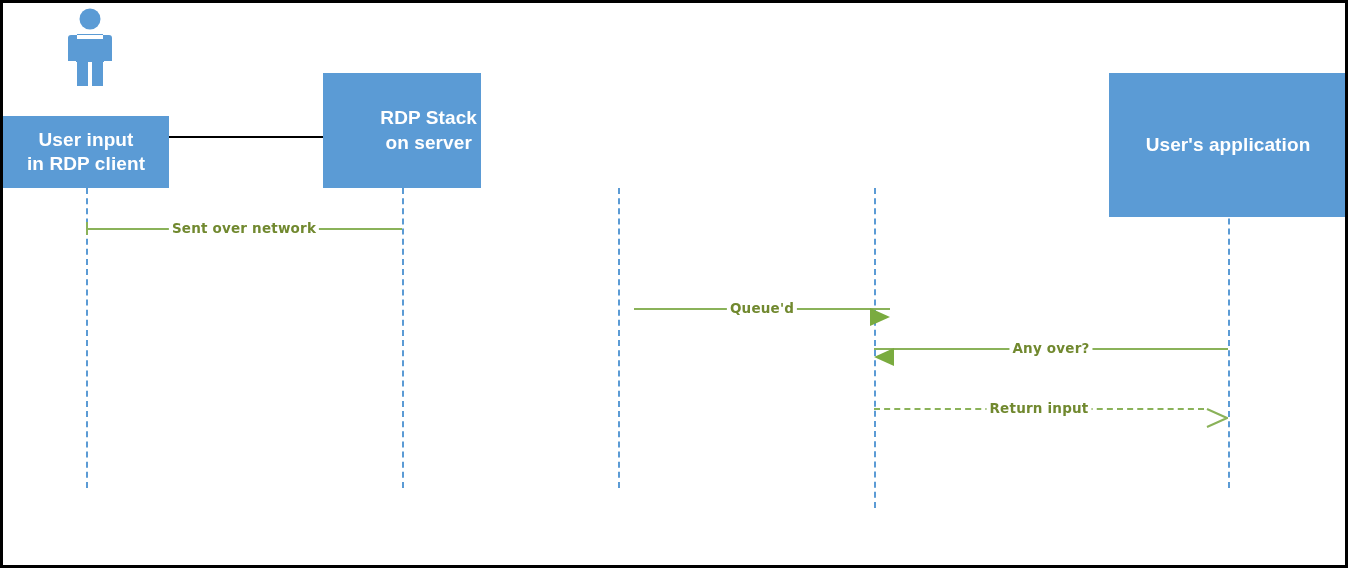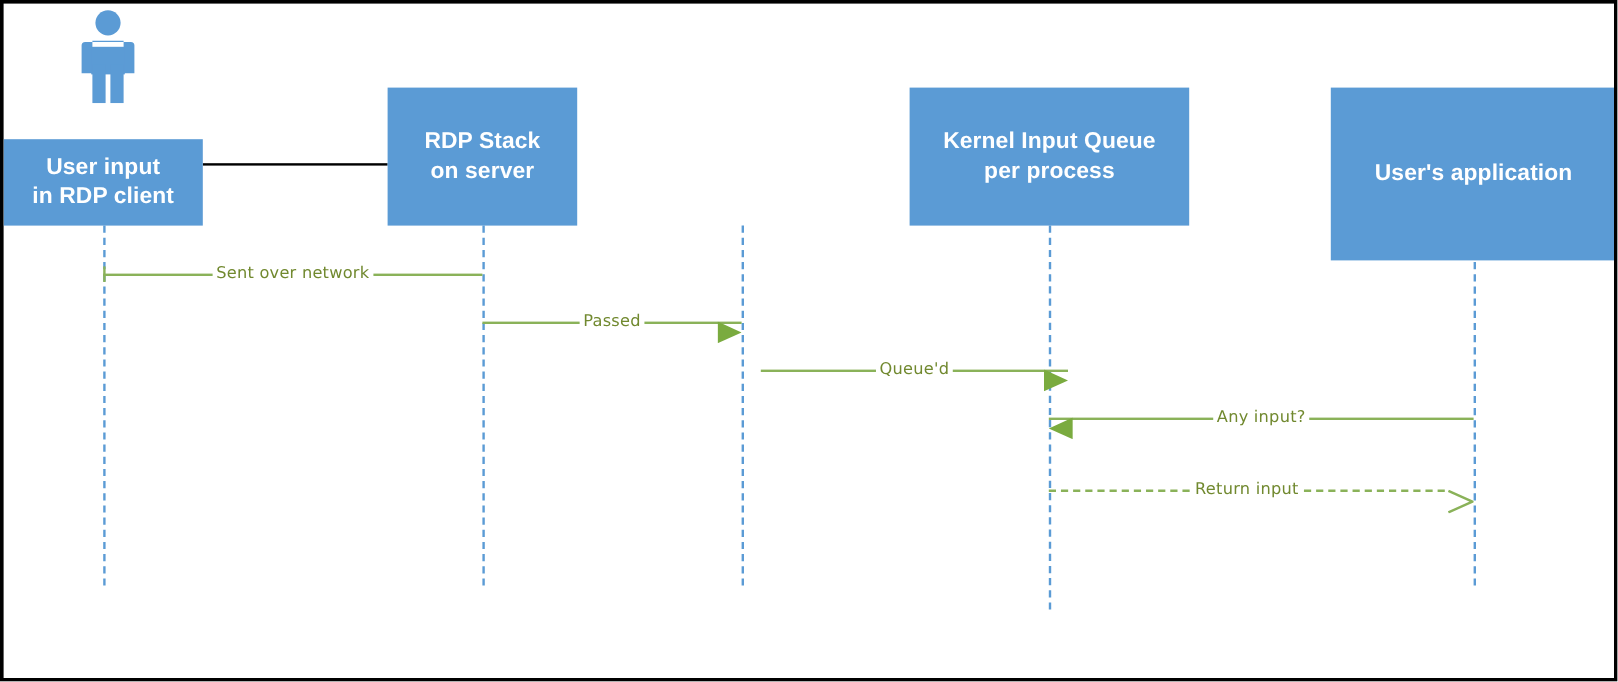--- a/index.html
+++ b/index.html
@@ -48,20 +48,21 @@
     border-left: 2px dashed #5b9bd5;
   }
   .connector-black {
     position: absolute;
     height: 0;
     border-top: 2.5px solid #000000;
   }
   .msg {
     position: absolute;
     height: 22px;
+    font-weight: bold;
   }
   .msg .line {
     position: absolute;
     left: 0;
     right: 0;
     top: 10px;
     height: 0;
     border-top: 2px solid #8ab259;
   }
   .msg.dashed .line {
@@ -113,66 +114,55 @@
   <div class="lifeline" style="left:399px; top:185px; height:300px;"></div>
   <div class="lifeline" style="left:615px; top:185px; height:300px;"></div>
   <div class="lifeline" style="left:871px; top:185px; height:320px;"></div>
   <div class="lifeline" style="left:1225px;top:185px; height:300px;"></div>
 
   <div class="participant-box" style="left:0px; top:113px; width:166px; height:72px;">
     <span class="bx-label">User input
 in RDP client</span>
   </div>
 
-  <div class="participant-box" style="left:320px; top:70px; width:158px; height:115px;">
+  <div class="participant-box" style="left:320px; top:70px; width:158px; height:115px;justify-content:flex-end;">
     <span class="bx-label">RDP Stack
 on server</span>
   </div>
 
 
-  <div class="participant-box" style="left:755px; top:70px; width:233px; height:115px;">
-    <span class="bx-label">Kernel Input Queue
-per process</span>
-  </div>
 
   <div class="participant-box" style="left:1106px; top:70px; width:238px; height:144px;">
     <span class="bx-label">User's application</span>
   </div>
 
   <div class="msg" style="left:83px; top:215px; width:316px;">
     <div class="tick-start" style="left:0px;"></div>
     <div class="line"></div>
     <svg class="head-solid-right" style="left:296px; width:20px; height:0;" viewBox="0 0 20 18" width="20" height="18" style2="">
       <polygon points="0,0 20,9 0,18" fill="#7aab3f"></polygon>
     </svg>
     <span class="label">Sent over network</span>
   </div>
 
-  <div class="msg" style="left:399px; top:255px; width:216px;">
-    <div class="line"></div>
-    <svg class="head-solid-right" style="left:196px;" viewBox="0 0 20 18" width="20" height="18">
-      <polygon points="0,0 20,9 0,18" fill="#7aab3f"></polygon>
-    </svg>
-    <span class="label">Passed</span>
-  </div>
 
   <div class="msg" style="left:615px; top:295px; width:256px;margin-left:16px;">
     <div class="line"></div>
     <svg class="head-solid-right" style="left:236px;" viewBox="0 0 20 18" width="20" height="18">
       <polygon points="0,0 20,9 0,18" fill="#7aab3f"></polygon>
     </svg>
     <span class="label">Queue'd</span>
   </div>
 
   <div class="msg" style="left:871px; top:335px; width:354px;">
     <div class="line"></div>
     <svg class="head-solid-left" style="left:0px;" viewBox="0 0 20 18" width="20" height="18">
       <polygon points="20,0 0,9 20,18" fill="#7aab3f"></polygon>
     </svg>
-    <span class="label">Any input?</span>
+    <span class="label">Any over?</span>
   </div>
 
   <div class="msg dashed" style="left:871px; top:395px; width:330px;">
     <div class="line"></div>
     <svg class="head-open-right" style="left:332px;" viewBox="0 0 22 20" width="22" height="20">
       <path d="M1 1 L21 10 L1 19" fill="none" stroke="#8ab259" stroke-width="2"></path>
     </svg>
     <span class="label">Return input</span>
   </div>
 

